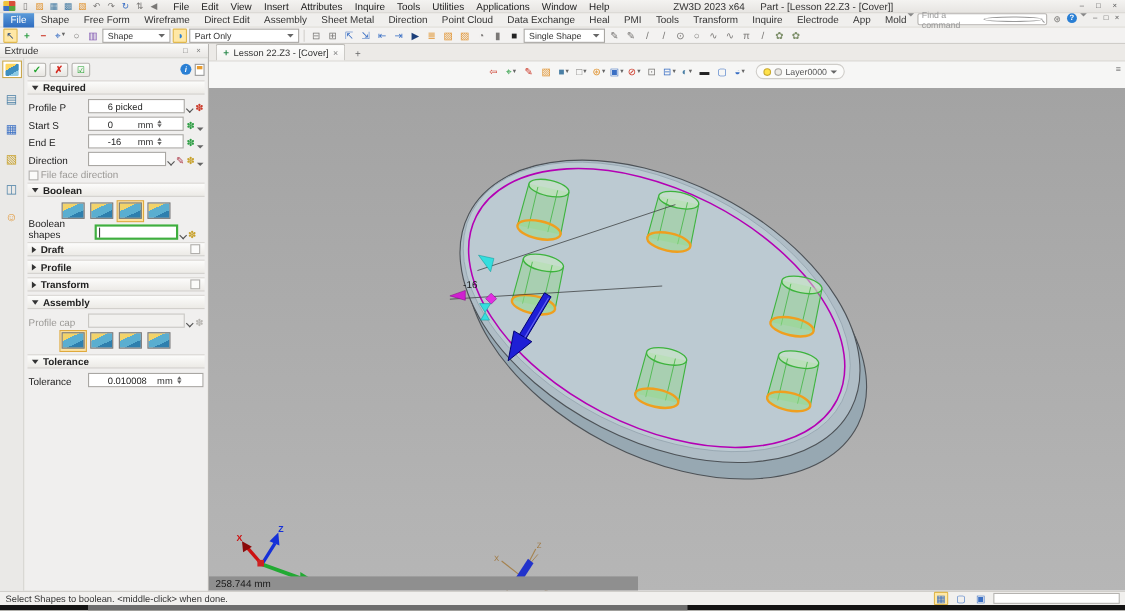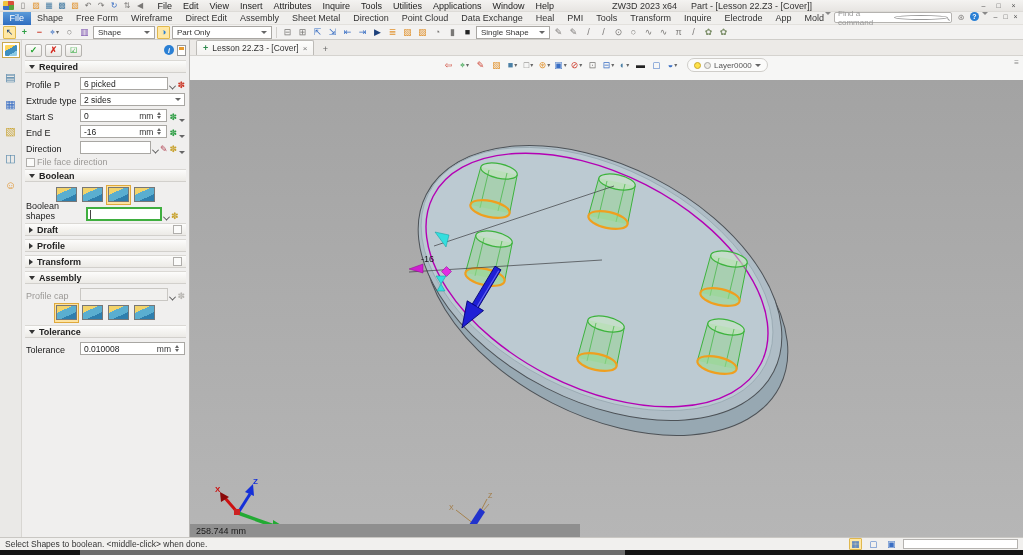--- a/index.html
+++ b/index.html
@@ -67,21 +67,21 @@
   .note{width:9px;height:11px;background:#fff;border:1px solid #999;position:relative}
   .note::after{content:"";position:absolute;left:1px;top:1px;width:5px;height:3px;background:#e89b2e}
   .sect{height:13px;display:flex;align-items:center;gap:4px;padding:0 4px;background:linear-gradient(#fcfcfb,#eceae6);border-top:1px solid #dad8d4;border-bottom:1px solid #d2d0cc;font-weight:bold;color:#222;margin:1px 0}
   .tri-d{width:0;height:0;border-left:3px solid transparent;border-right:3px solid transparent;border-top:4px solid #333}
   .tri-r{width:0;height:0;border-top:3px solid transparent;border-bottom:3px solid transparent;border-left:4px solid #333}
   .cb{width:9px;height:9px;border:1px solid #b0aeab;background:#fbfbfa;flex:none}
   .mla{margin-left:auto}
   .frow{display:flex;align-items:flex-end;gap:2px;height:15px;padding:0 1px}
   .flabel{width:52px;color:#222;flex:none}
   .flabel.dis{color:#9b9996}
-  .fbox{height:13px;background:#fff;border:1px solid #a9a7a3;display:flex;align-items:center;padding:0 3px;font-size:8.5px;color:#222;gap:2px}
+  .fbox{height:13px;background:#fff;border:1px solid #a9a7a3;display:flex;align-items:center;padding:0 17px;font-size:8.5px;color:#222;gap:2px}
   .fbox.dis{background:#f1f0ee;border-color:#c9c7c3}
   .grow{flex:1;min-width:0}
   .unit{margin-left:auto;color:#333}
   .spin{width:8px;height:11px;display:flex;flex-direction:column;align-items:center;justify-content:space-evenly;flex:none}
   .spin i{display:block;width:0;height:0;border-left:2.5px solid transparent;border-right:2.5px solid transparent}
   .spin .up{border-bottom:3px solid #666}
   .spin .dn{border-top:3px solid #666}
   .chv{width:5px;height:5px;border-right:1.4px solid #555;border-bottom:1.4px solid #555;transform:rotate(45deg) translate(-1px,-1px);flex:none}
   .gicon{font-size:9px;flex:none}
   .cubes{display:flex;justify-content:center;gap:3px;height:21px;align-items:center}
@@ -247,20 +247,26 @@
       <span class="ti c-gray">π</span>
       <span class="ti c-gray">/</span>
       <span class="ti c-sage">✿</span>
       <span class="ti c-sage">✿</span>
     </span>
 </div>
 
 <div class="main">
 
   <div class="panel">
+    <div class="panel-title">
+      <span>Extrude</span>
+      <span class="sp"></span>
+      <span class="pt-btn">□</span>
+      <span class="pt-btn">×</span>
+    </div>
     <div class="panel-main">
       <div class="strip">
           <span class="st on">
             <span class="cube-mini"></span>
           </span>
           <span class="st c-steel">▤</span>
           <span class="st c-blue">▦</span>
           <span class="st c-gold">▧</span>
           <span class="st c-steel">◫</span>
           <span class="st c-orange">☺</span>
@@ -286,27 +292,20 @@
 
         <div class="frow">
           <span class="flabel">Profile P</span>
           <span class="fbox grow">
               <span>6 picked</span>
             </span>
           <span class="chv"></span>
           <span class="gicon c-red">✽</span>
         </div>
 
-        <div class="frow">
-          <span class="flabel">Extrude type</span>
-          <span class="fbox grow">
-              <span class="grow">2 sides</span>
-              <span class="ct"></span>
-            </span>
-        </div>
 
         <div class="frow">
           <span class="flabel">Start S</span>
           <span class="fbox grow">
             <span>0</span>
             <span class="unit">mm</span>
             <span class="spin">
                 <i class="up"></i>
                 <i class="dn"></i>
               </span>

